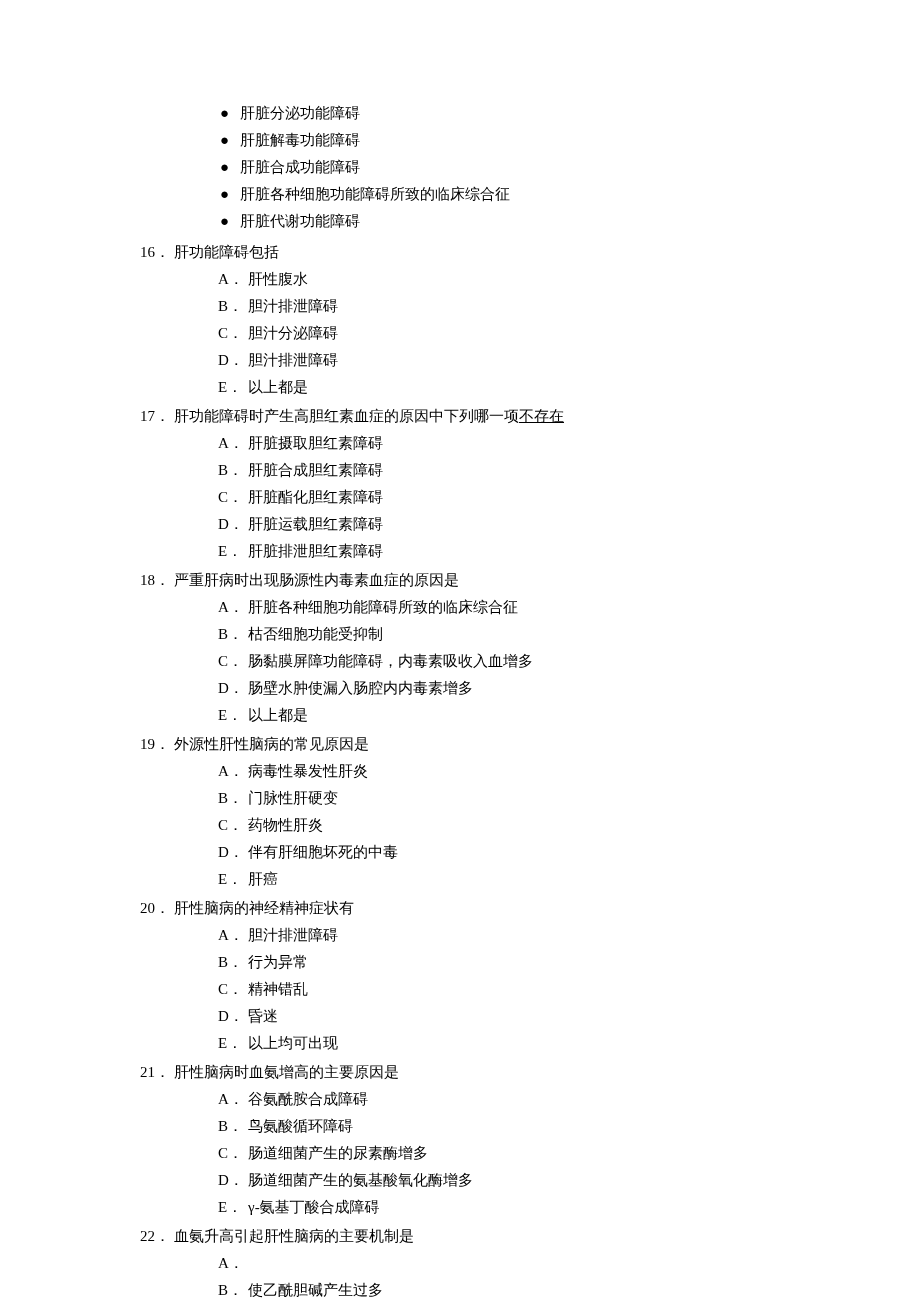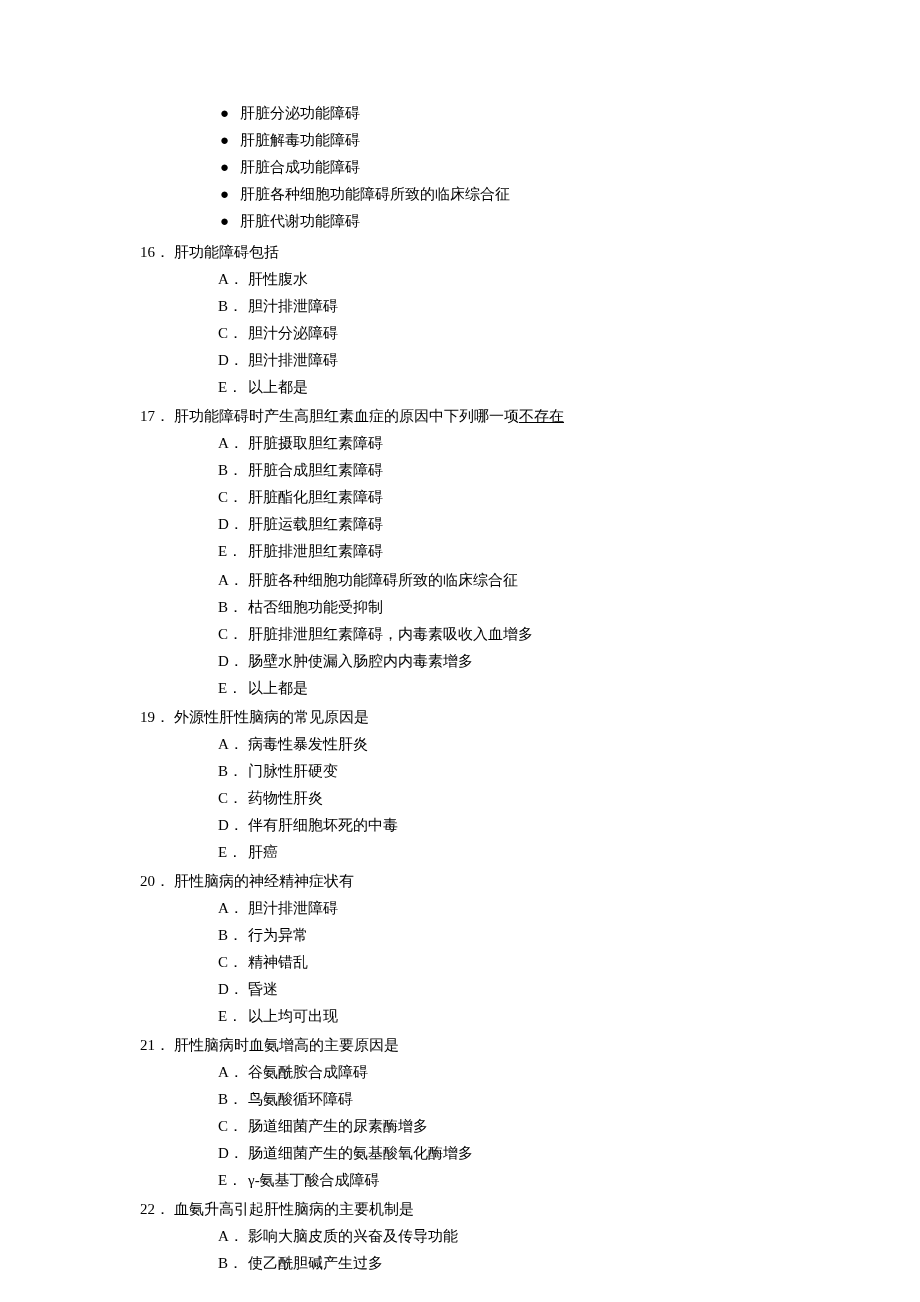--- a/index.html
+++ b/index.html
@@ -132,32 +132,36 @@
         <span>肝脏运载胆红素障碍</span>
       </div>
     <div class="option">
         <span class="opt-label">E．</span>
         <span>肝脏排泄胆红素障碍</span>
       </div>
   </div>
 </div>
 
 <div class="question">
+  <div class="q-stem">
+    <span class="q-num">18．</span>
+    <span class="q-text">严重肝病时出现肠源性内毒素血症的原因是</span>
+  </div>
   <div class="options">
     <div class="option">
         <span class="opt-label">A．</span>
         <span>肝脏各种细胞功能障碍所致的临床综合征</span>
       </div>
     <div class="option">
         <span class="opt-label">B．</span>
         <span>枯否细胞功能受抑制</span>
       </div>
     <div class="option">
         <span class="opt-label">C．</span>
-        <span>肝脏排泄胆红素障碍，内毒素吸收入血增多</span>
+        <span>肠黏膜屏障功能障碍，内毒素吸收入血增多</span>
       </div>
     <div class="option">
         <span class="opt-label">D．</span>
         <span>肠壁水肿使漏入肠腔内内毒素增多</span>
       </div>
     <div class="option">
         <span class="opt-label">E．</span>
         <span>以上都是</span>
       </div>
   </div>
@@ -251,20 +255,19 @@
 </div>
 
 <div class="question">
   <div class="q-stem">
     <span class="q-num">22．</span>
     <span class="q-text">血氨升高引起肝性脑病的主要机制是</span>
   </div>
   <div class="options">
     <div class="option">
         <span class="opt-label">A．</span>
-        <span>影响大脑皮质的兴奋及传导功能</span>
       </div>
     <div class="option">
         <span class="opt-label">B．</span>
         <span>使乙酰胆碱产生过多</span>
       </div>
   </div>
 </div>
 
 </body></html>

